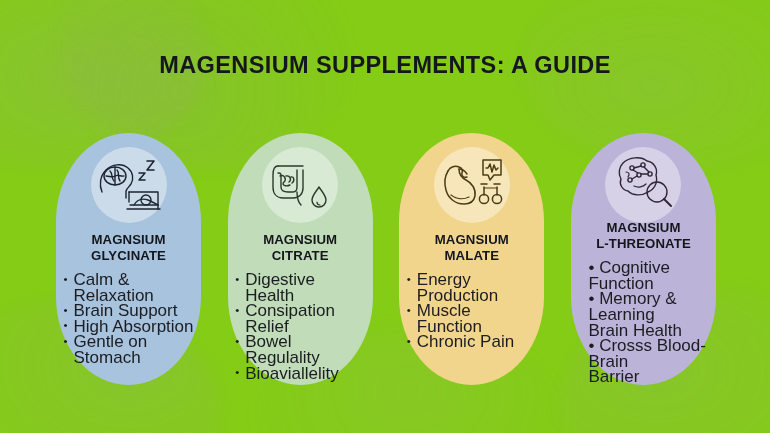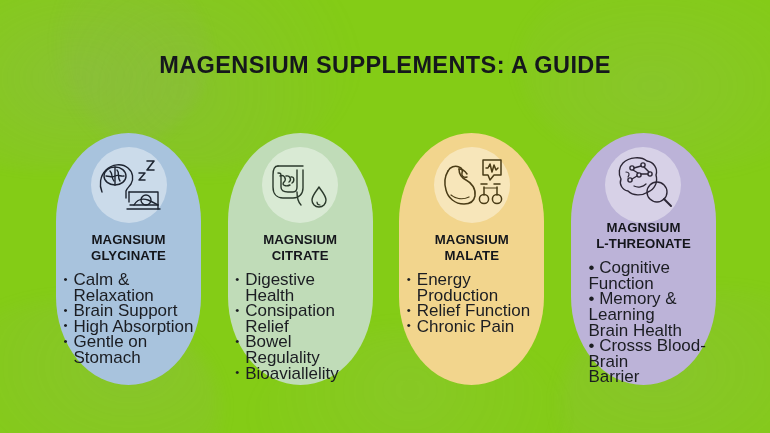--- a/index.html
+++ b/index.html
@@ -269,21 +269,21 @@
             <path d="M55 30 L61 30"></path>
           </svg>
         </div>
       </div>
       <div class="card-title">
         <span>MAGNSIUM</span><br>
         <span>MALATE</span>
       </div>
       <ul class="bullets">
         <li>Energy Production</li>
-        <li>Relief Function</li>
+        <li>Muscle Function</li>
         <li>Chronic Pain</li>
       </ul>
     </div>
 
     <div class="card" style="background: rgb(188, 179, 216);">
       <div class="icon-wrap">
         <div class="icon-disc"></div>
         <div class="icon-art">
           <svg viewBox="0 0 66 62" width="66" height="62" fill="none" stroke="#2c2635" stroke-width="1.4" stroke-linecap="round" stroke-linejoin="round">
 

